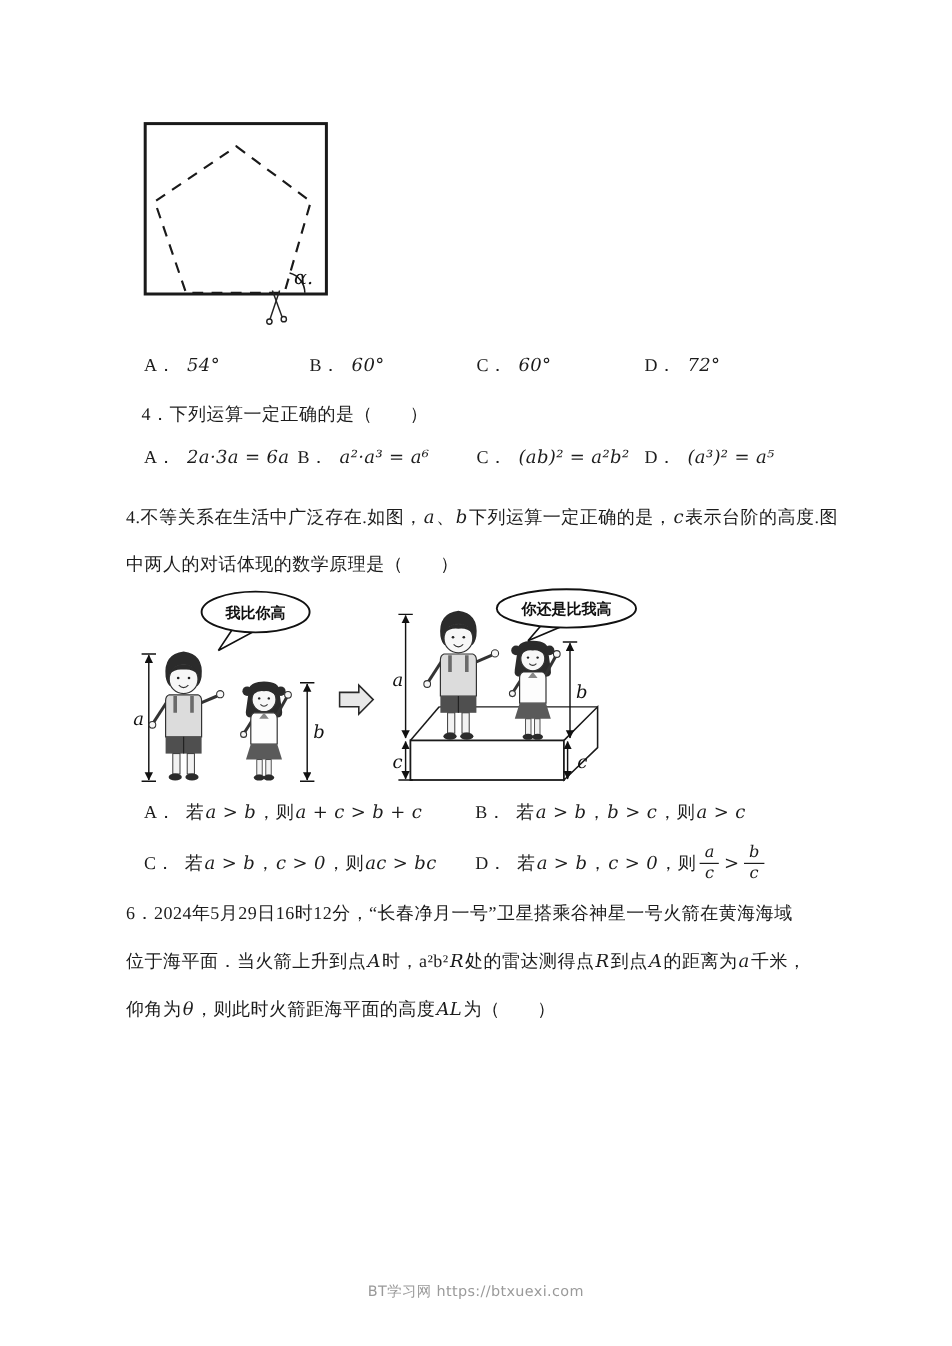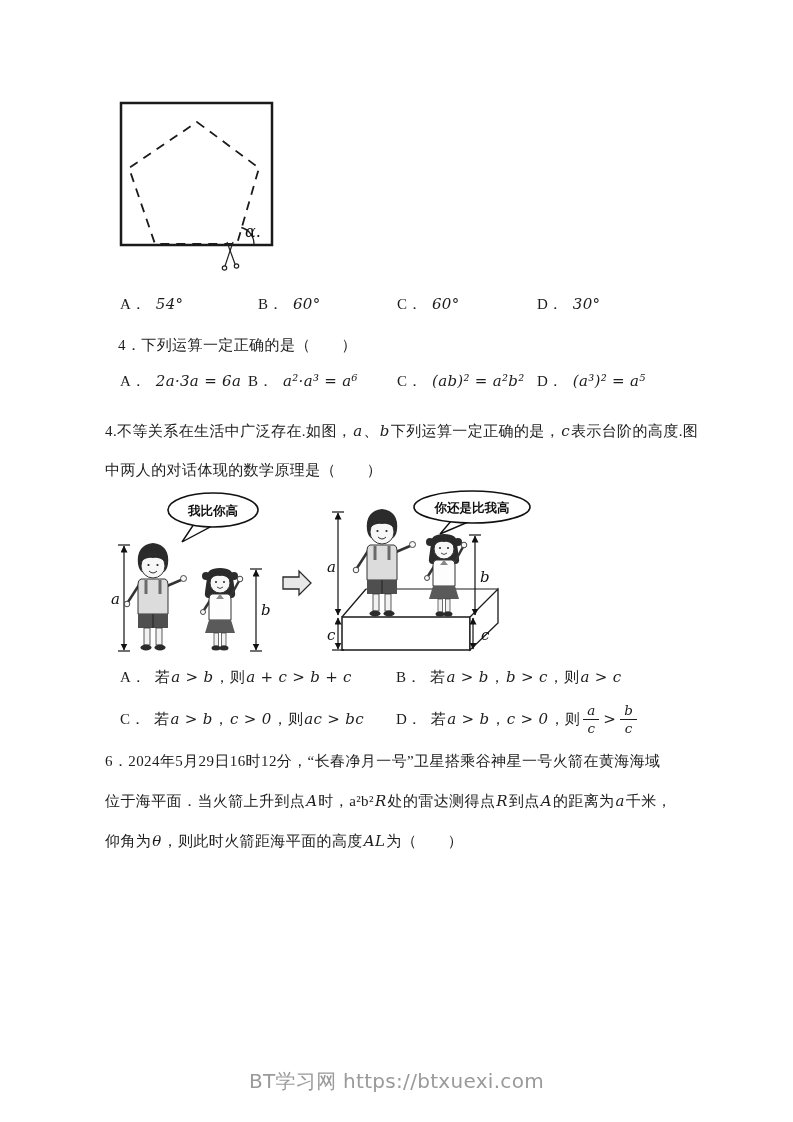--- a/index.html
+++ b/index.html
@@ -13,21 +13,21 @@
   .cn{letter-spacing:.4px;}
   .math{font-family:"DejaVu Serif","Liberation Serif",serif;font-style:italic;letter-spacing:.3px;padding:0 1px;text-align:center;}
   .frac{display:inline-flex;flex-direction:column;align-items:center;vertical-align:middle;
         line-height:1.05;font-size:13.5px;margin:0 3px;font-family:"DejaVu Serif",serif;font-style:italic;}
   .frac .num{border-bottom:1px solid #1c1c1c;padding:0 4px 1px 4px;}
   .frac .den{padding-top:1px;}
   .opt-flex{display:inline-flex;align-items:center;height:40px;}
   .fig{position:absolute;}
   .footer{
     position:absolute;left:0;top:1068px;width:100%;text-align:center;
-    font-family:"DejaVu Sans","Liberation Sans",sans-serif;font-size:20px;color:#9a9a9a;letter-spacing:.3px;
+    font-family:"DejaVu Sans","Liberation Sans",sans-serif;font-size:12px;color:#9a9a9a;letter-spacing:.3px;
   }
   svg text{font-family:"DejaVu Serif","Liberation Serif",serif;}
   svg .dimlabel{font-style:italic;font-size:15px;fill:#111;}
   svg .bubbletext{font-family:"DejaVu Sans","Liberation Sans",sans-serif;font-size:12.5px;font-weight:700;fill:#111;}
 </style>
 </head>
 <body>
 
 <svg class="fig" style="left:112px;top:98px" width="175" height="180" viewBox="0 0 175 180">
   <rect x="9" y="5" width="151" height="142" fill="none" stroke="#1a1a1a" stroke-width="2.5"></rect>
@@ -46,21 +46,21 @@
   <span class="opt" style="left:120px;top:295px">
     <span class="opt-label">A．</span><span class="math">54°</span>
   </span>
   <span class="opt" style="left:258px;top:295px">
     <span class="opt-label">B．</span><span class="math">60°</span>
   </span>
   <span class="opt" style="left:397px;top:295px">
     <span class="opt-label">C．</span><span class="math">60°</span>
   </span>
   <span class="opt" style="left:537px;top:295px">
-    <span class="opt-label">D．</span><span class="math">30°</span>
+    <span class="opt-label">D．</span><span class="math">72°</span>
   </span>
 </div>
 
 <div class="line" style="left:118px;top:336px">4．下列运算一定正确的是（　　）</div>
 <div>
   <span class="opt" style="left:120px;top:372px">
     <span class="opt-label">A．</span><span class="math">2a·3a = 6a</span>
   </span>
   <span class="opt" style="left:248px;top:372px">
     <span class="opt-label">B．</span><span class="math">a²·a³ = a⁶</span>

